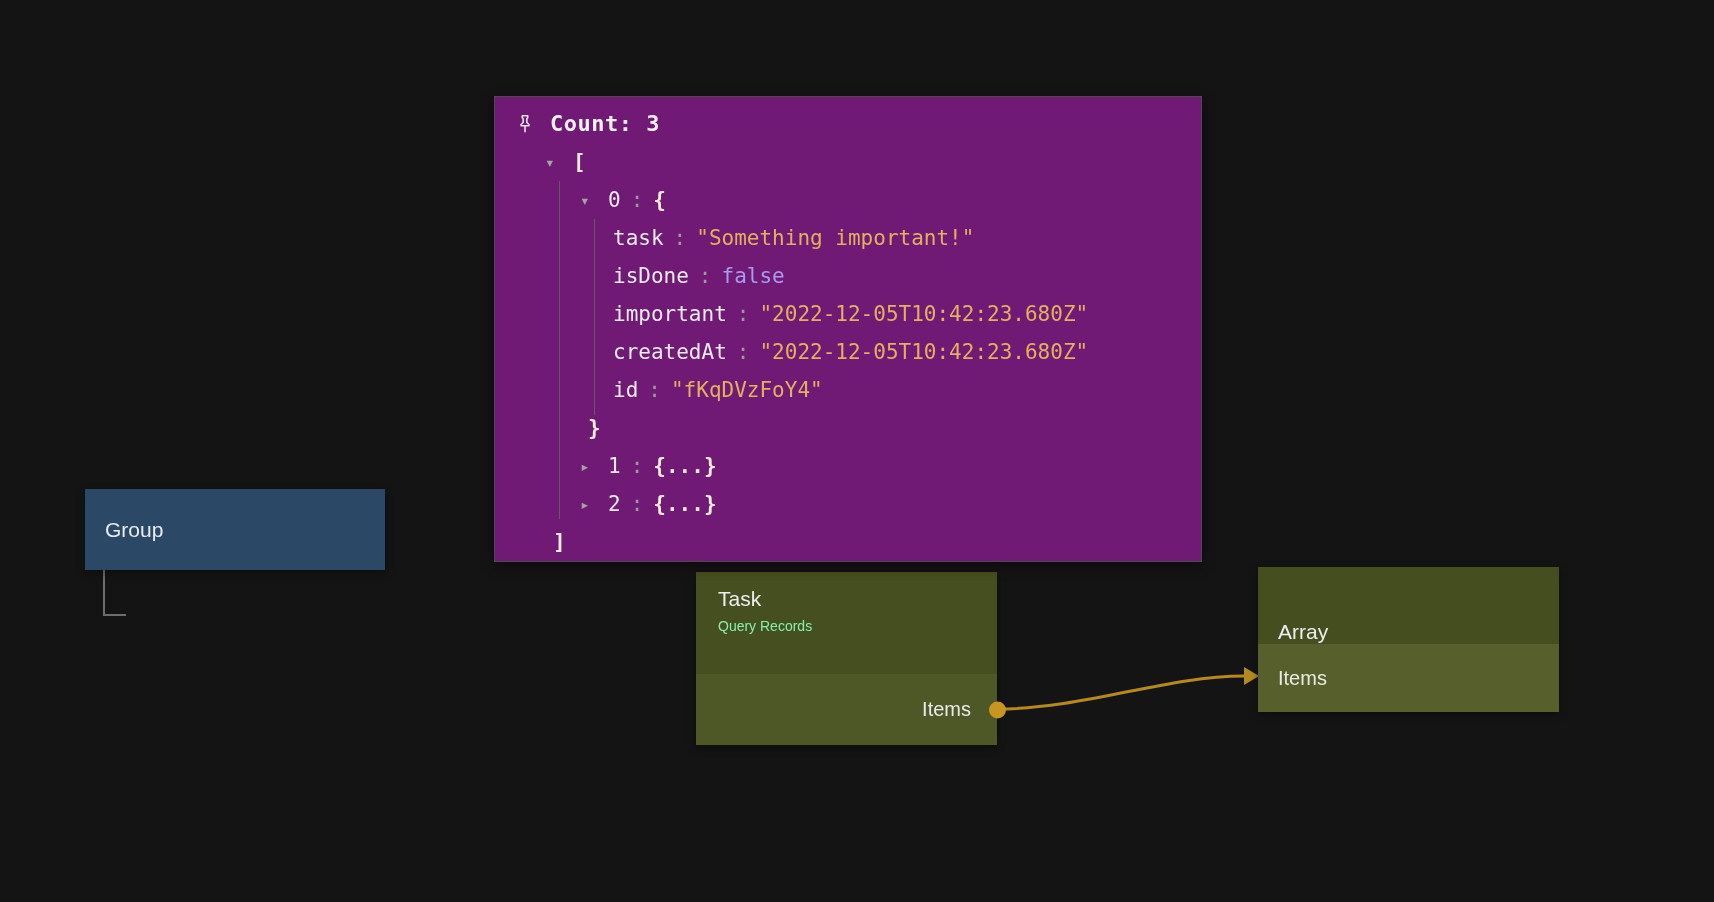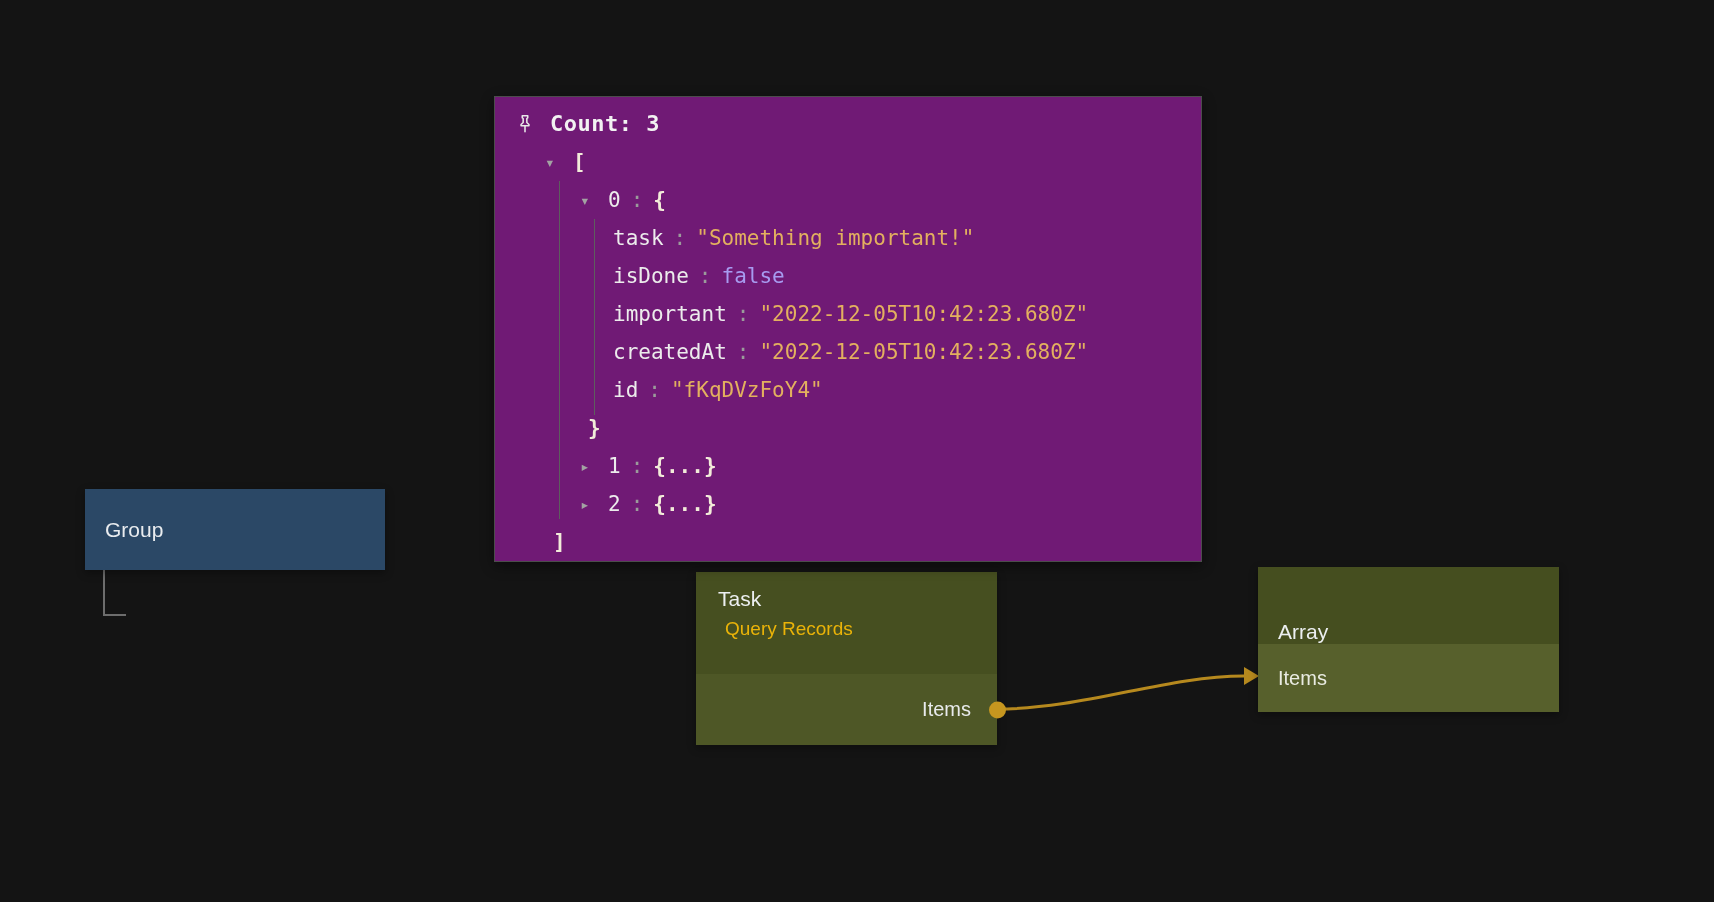--- a/index.html
+++ b/index.html
@@ -40,21 +40,21 @@
         color:#e9ecef;font-size:21px;}
   .node-group{left:85px;top:489px;width:300px;height:81px;}
   .node-repeater{left:126px;top:580px;width:298px;height:70px;}
   .tree-vline{position:absolute;left:103px;top:558px;width:2px;height:58px;background:#6d6d6d;z-index:1;}
   .tree-hline{position:absolute;left:103px;top:614px;width:23px;height:2px;background:#6d6d6d;z-index:1;}
 
   
   .node-task{left:696px;top:572px;width:301px;}
   .task-header{height:102px;background:#464f20;padding:15px 0 0 22px;box-sizing:border-box;}
   .task-title{font-size:21px;color:#eceff1;}
-  .task-subtitle{font-size:19px;color:#eab308;margin-top:7px;margin-left:7px;}
+  .task-subtitle{font-size:14px;color:#86efac;margin-top:7px;}
   .task-items{position:relative;height:71px;background:#4e5726;display:flex;align-items:center;
               justify-content:flex-end;padding-right:26px;box-sizing:border-box;
               color:#e8eaec;font-size:20px;}
   .port-dot{position:absolute;right:-9px;top:50%;transform:translateY(-50%);
             width:17px;height:17px;border-radius:50%;background:#c6961f;}
 
   .node-array{left:1258px;top:567px;width:301px;}
   .array-header{height:77px;background:#454e1f;display:flex;align-items:flex-end;padding-left:20px;
                 box-sizing:border-box;color:#eceff1;font-size:21px;}
   .array-items{height:68px;background:#57602c;display:flex;align-items:center;padding-left:20px;

